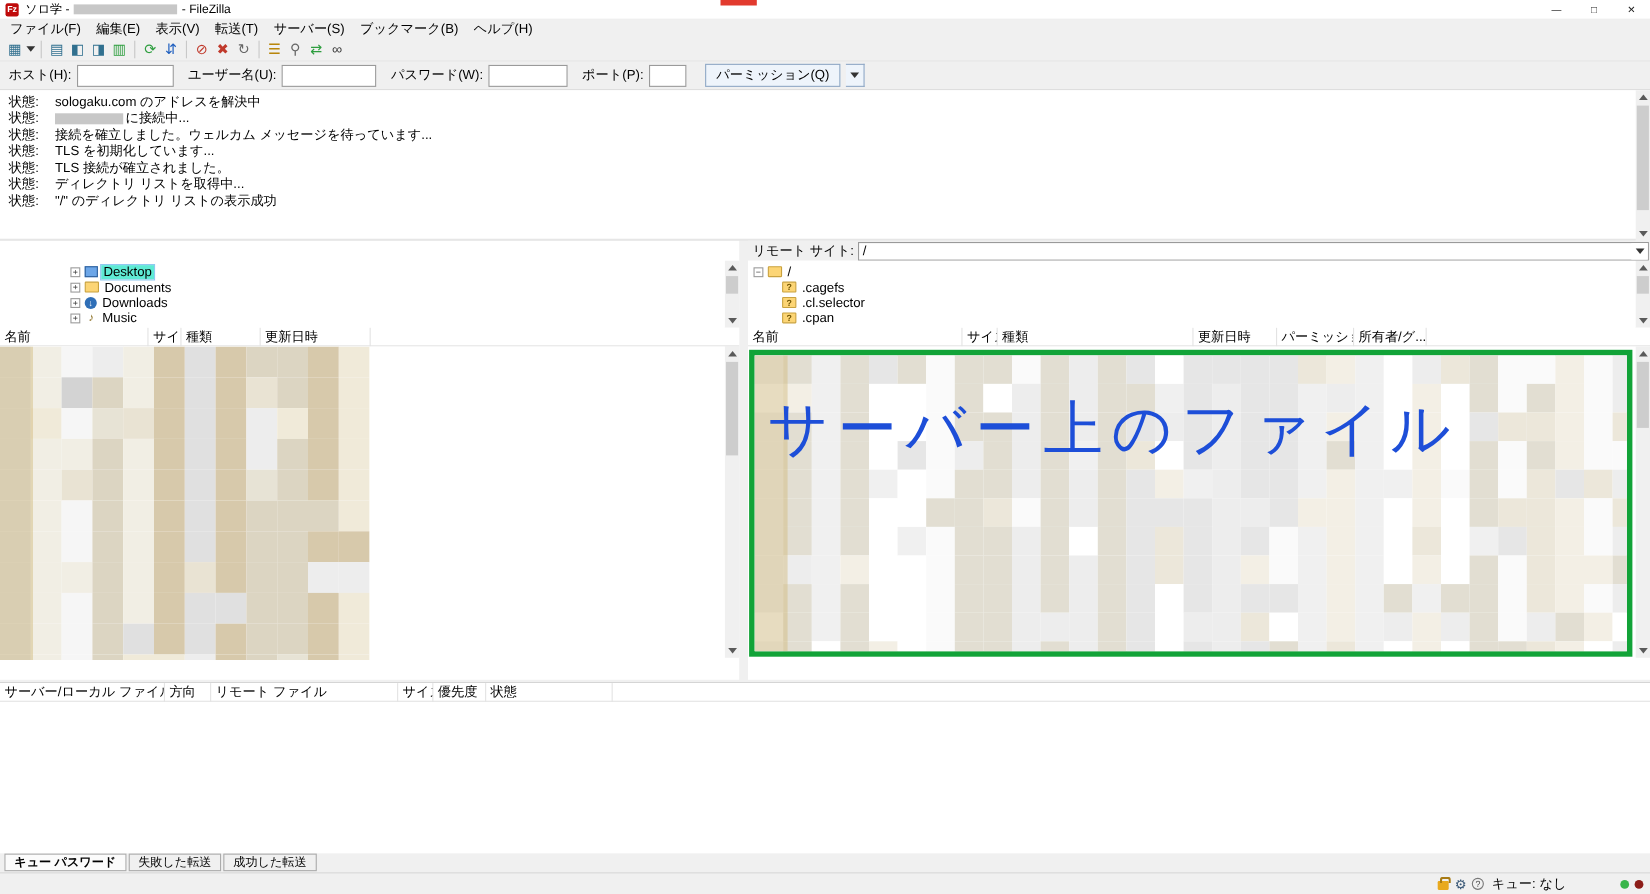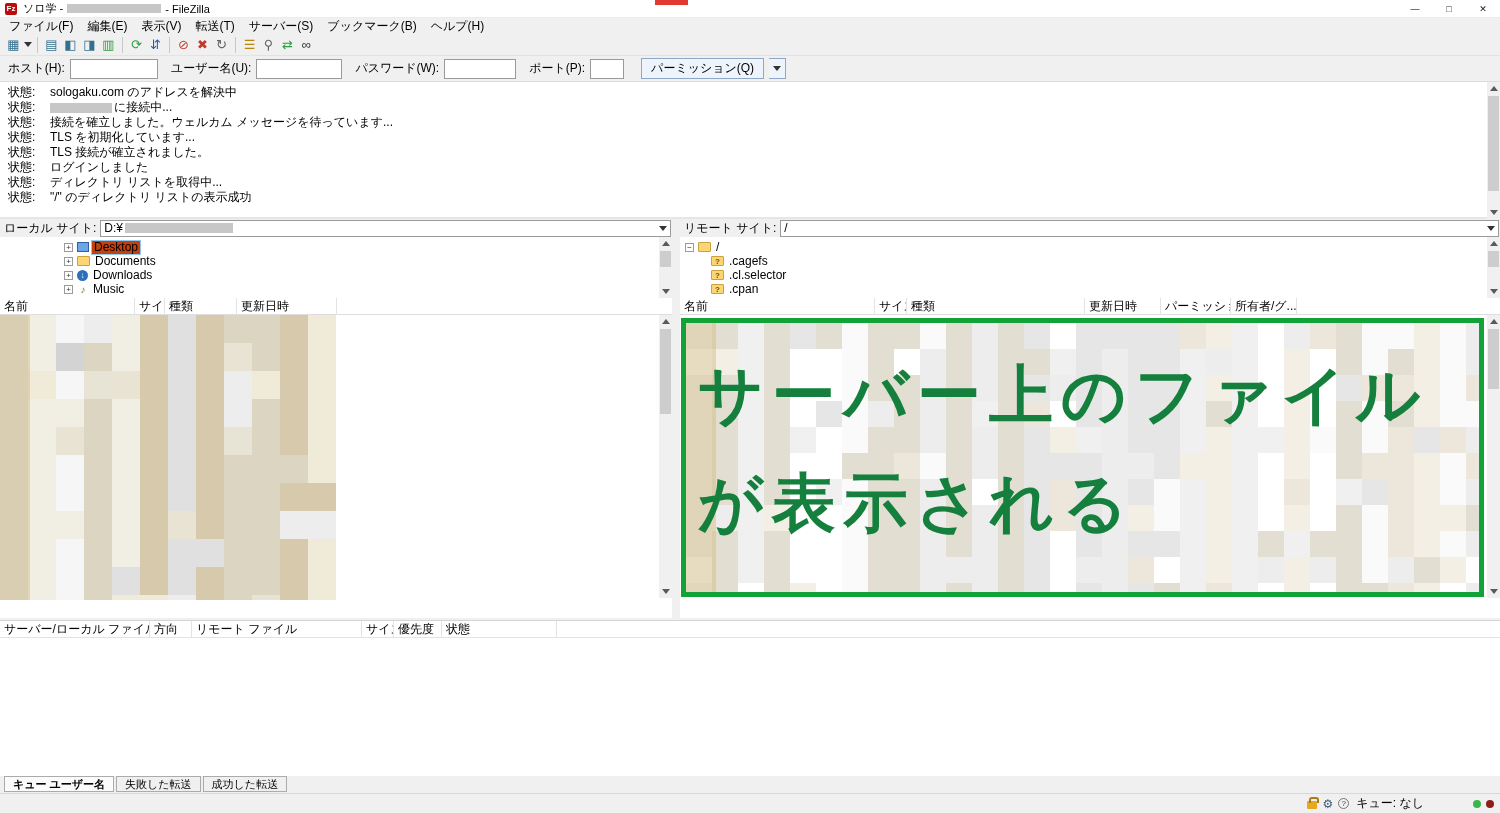--- a/index.html
+++ b/index.html
@@ -49,36 +49,36 @@
 .combo{flex:1;height:17px;border:1px solid #9a9a9a;background:#fff;display:flex;align-items:center;padding-left:3px;position:relative}
 .combo-arrow{position:absolute;right:0;top:0;width:15px;height:15px;display:flex;align-items:center;justify-content:center;background:#fff}
 .tree-body{position:absolute;left:0;top:18px;right:13px;bottom:0;background:#fff;overflow:hidden;padding-top:3px}
 .tree-row{display:flex;align-items:center;height:14px;white-space:nowrap}
 .plusbox{width:9px;height:9px;border:1px solid #9b9b9b;background:#fff;font-size:8px;line-height:7px;text-align:center;color:#333;margin-right:4px;flex:none}
 .icon-folder{width:13px;height:10px;background:#fcd575;border:1px solid #c9a23f;border-radius:1px;margin-right:3px;flex:none;display:flex;align-items:center;justify-content:center;font-size:8px;font-weight:bold;color:#6d5200}
 .icon-desktop{width:12px;height:10px;background:#6ca6e8;border:1px solid #30619c;margin-right:3px;flex:none}
 .icon-download{width:11px;height:11px;border-radius:50%;background:#2f6fb7;color:#fff;font-size:8px;line-height:11px;text-align:center;margin-right:3px;flex:none}
 .icon-note{width:12px;text-align:center;font-size:10px;color:#8a6d1f;margin-right:2px;flex:none}
 .tree-label{padding:0 2px;height:13px;line-height:13px}
-.tree-label.selected{background:#c2410c;outline:1px solid #90c8f0}
+.tree-label.selected{background:#5eead4;outline:1px solid #90c8f0}
 
 .filelist{position:absolute;top:298px;height:320px;background:#fff}
 .filelist.local{left:0;width:672px}
 .filelist.remote{left:680px;width:820px}
 .fl-header{position:absolute;left:0;top:0;right:0;height:17px;background:#fff;border-bottom:1px solid #dedede;display:flex}
 .fl-cell{height:17px;line-height:16px;padding:0 4px;border-right:1px solid #e3e3e3;overflow:hidden;white-space:nowrap;flex:none}
 .fl-cell.right{text-align:right}
 .fl-cell.fill{flex:1;border-right:none}
 .fl-body{position:absolute;left:0;top:17px;right:13px;bottom:18px;background:#fff;overflow:hidden}
 .fl-status{position:absolute;left:0;right:0;bottom:0;height:18px;background:#f0f0f0;border-top:1px solid #cfcfcf;line-height:17px;padding-left:5px;white-space:nowrap}
 .mosaic{position:absolute;overflow:hidden}
 .beige-strip{position:absolute;left:0;top:0;width:30px;height:100%;background:rgba(209,183,121,.45)}
 
 .green-box{position:absolute;left:1px;top:3px;width:803px;height:279px;border:5px solid #12a338;background:#fff;overflow:hidden}
-.overlay-text{position:absolute;left:12px;color:#15803d;font-weight:bold;font-size:64px;letter-spacing:8px;line-height:1;white-space:nowrap}
+.overlay-text{position:absolute;left:12px;color:#1d4ed8;font-weight:normal;font-size:54px;letter-spacing:8px;line-height:1;white-space:nowrap}
 
 .queuepane{position:absolute;left:0;top:620px;width:1500px;height:156px;background:#fff;border-top:1px solid #d5d5d5}
 .queue-header{height:17px;border-bottom:1px solid #e3e3e3;display:flex;background:#fff}
 .queue-tabs{position:absolute;left:0;top:776px;width:100%;height:17px;background:#f0f0f0;display:flex;align-items:flex-start;padding-left:4px}
 .qtab{height:16px;line-height:14px;padding:0 8px;border:1px solid #ababab;background:#f0f0f0;margin-right:2px;font-size:11px;white-space:nowrap}
 .qtab.active{background:#fbfbfb;font-weight:bold}
 
 .statusbar{position:absolute;left:0;top:793px;width:100%;height:20px;background:#f0f0f0;border-top:1px solid #d8d8d8}
 .sb-right{position:absolute;right:6px;top:0;height:19px;display:flex;align-items:center;gap:5px}
 .lock-icon{position:relative;width:10px;height:8px;background:#e8a91f;border-radius:1px;margin-top:3px;flex:none}
@@ -169,50 +169,37 @@
     <div class="log-line">
       <span class="log-label">状態:</span><span>接続を確立しました。ウェルカム メッセージを待っています...</span>
     </div>
     <div class="log-line">
       <span class="log-label">状態:</span><span>TLS を初期化しています...</span>
     </div>
     <div class="log-line">
       <span class="log-label">状態:</span><span>TLS 接続が確立されました。</span>
     </div>
     <div class="log-line">
-      <span class="log-label">状態:</span><span>ログインしました</span>
-    </div>
-    <div class="log-line">
       <span class="log-label">状態:</span><span>ディレクトリ リストを取得中...</span>
     </div>
     <div class="log-line">
       <span class="log-label">状態:</span><span>"/" のディレクトリ リストの表示成功</span>
     </div>
     <div class="vscroll" style="right:0;top:0;height:137px">
       <span class="vs-arrow" style="top:0">
           <span class="tri-up"></span>
         </span>
       <span class="vs-thumb" style="top:14px;height:95px"></span>
       <span class="vs-arrow bottom">
           <span class="tri-down"></span>
         </span>
     </div>
   </div>
 
   <div class="pane local">
-    <div class="pane-header">
-      <span class="lbl">ローカル サイト:</span>
-      <span class="combo">
-        <span>D:¥</span>
-        <span class="redact" style="width:108px;height:10px;margin-left:2px"></span>
-        <span class="combo-arrow">
-            <span class="caret-down"></span>
-          </span>
-      </span>
-    </div>
     <div class="tree-body">
       <div class="tree-row" style="padding-left:64px">
         <span class="plusbox">+</span>
         <span class="icon-desktop"></span>
         <span class="tree-label selected">Desktop</span>
       </div>
       <div class="tree-row" style="padding-left:64px">
         <span class="plusbox">+</span>
         <span class="icon-folder"></span>
         <span class="tree-label">Documents</span>
@@ -785,21 +772,20 @@
             <i style="position:absolute;left:780px;top:104px;width:26px;height:26px;background:#ededed"></i>
             <i style="position:absolute;left:780px;top:130px;width:26px;height:26px;background:#ece7da"></i>
             <i style="position:absolute;left:780px;top:156px;width:26px;height:26px;background:#ededed"></i>
             <i style="position:absolute;left:780px;top:182px;width:26px;height:26px;background:#e2ded2"></i>
             <i style="position:absolute;left:780px;top:208px;width:26px;height:26px;background:#ededed"></i>
             <i style="position:absolute;left:780px;top:234px;width:26px;height:26px;background:#ffffff"></i>
             <i style="position:absolute;left:780px;top:260px;width:26px;height:26px;background:#ededed"></i>
           </div>
         <div class="beige-strip"></div>
         <div class="overlay-text" style="top:40px">サーバー上のファイル</div>
-        <div class="overlay-text" style="top:148px">が表示される</div>
       </div>
     </div>
     <div class="vscroll" style="right:0;top:17px;height:283px">
       <span class="vs-arrow" style="top:0">
           <span class="tri-up"></span>
         </span>
       <span class="vs-thumb" style="top:14px;height:60px"></span>
       <span class="vs-arrow bottom">
           <span class="tri-down"></span>
         </span>
@@ -812,21 +798,21 @@
       <span class="fl-cell" style="width:42px">方向</span>
       <span class="fl-cell" style="width:170px">リモート ファイル</span>
       <span class="fl-cell right" style="width:32px">サイズ</span>
       <span class="fl-cell" style="width:48px">優先度</span>
       <span class="fl-cell" style="width:115px">状態</span>
       <span class="fl-cell fill"></span>
     </div>
   </div>
 
   <div class="queue-tabs">
-    <span class="qtab active">キュー ユーザー名</span>
+    <span class="qtab active">キュー パスワード</span>
     <span class="qtab">失敗した転送</span>
     <span class="qtab">成功した転送</span>
   </div>
 
   <div class="statusbar">
     <div class="sb-right">
       <span class="lock-icon"></span>
       <span class="gear-icon">⚙</span>
       <span class="info-icon">?</span>
       <span class="sb-queue">キュー: なし</span>

